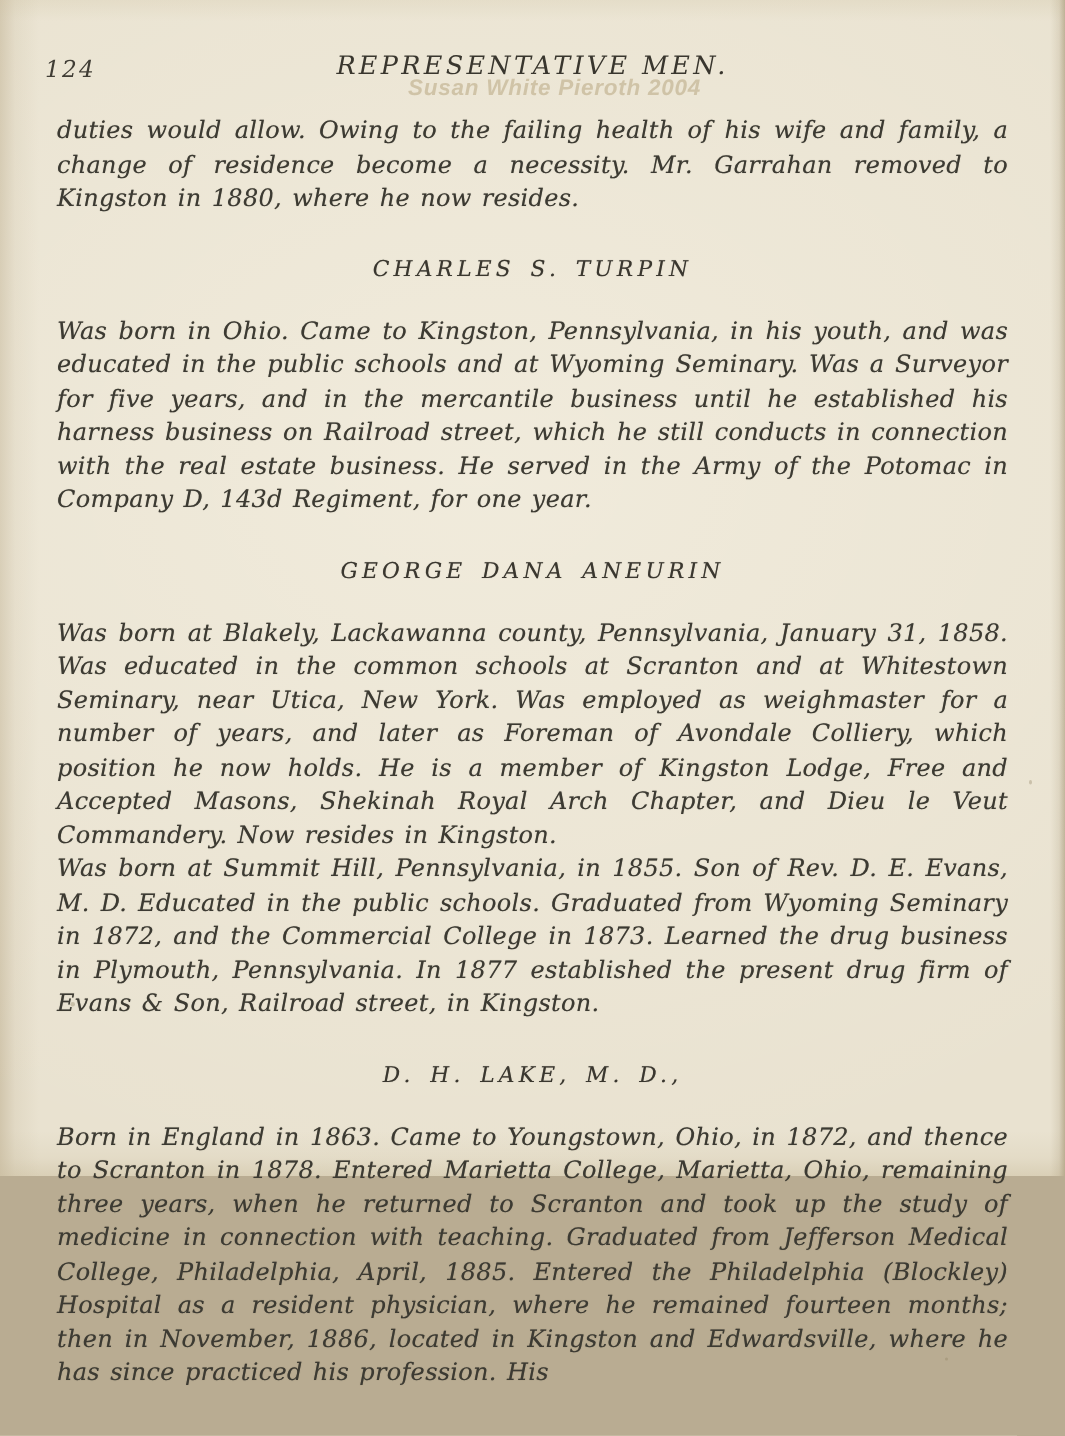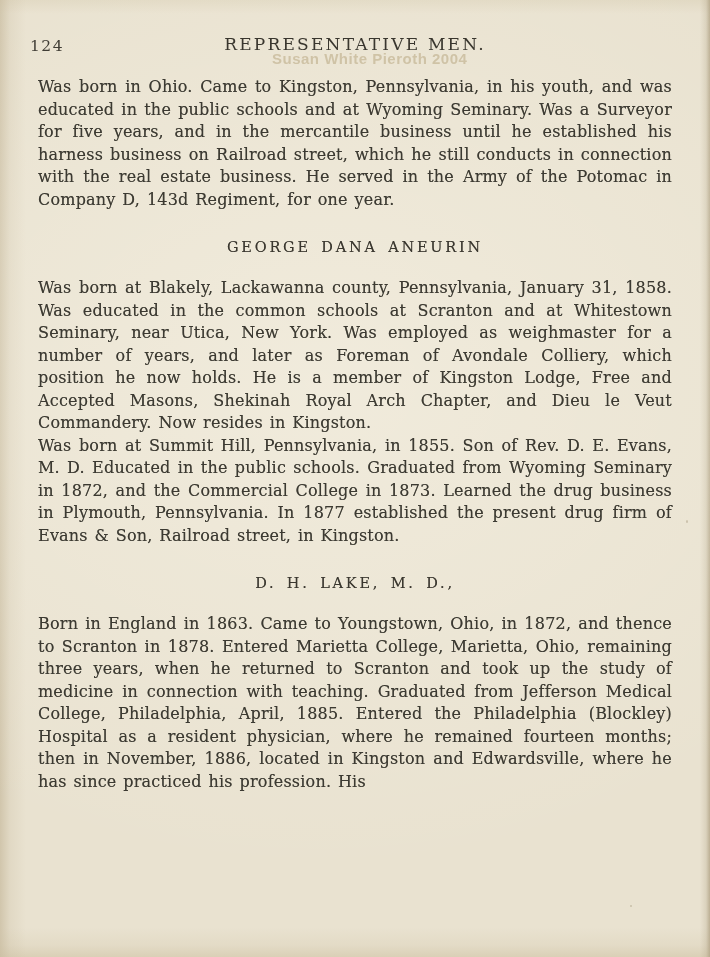--- a/index.html
+++ b/index.html
@@ -6,30 +6,31 @@
     margin: 0;
     padding: 0;
     width: 710px;
     height: 957px;
     overflow: hidden;
     background: #b9ac92;
   }
   .scan-page {
     position: relative;
     width: 710px;
-    height: 957px;
+    height: 784px;
     background:
       radial-gradient(ellipse 900px 700px at 45% 40%, rgba(255,252,242,0.35), rgba(255,252,242,0) 70%),
       linear-gradient(90deg, rgba(201,188,160,0.75) 0px, rgba(201,188,160,0.25) 10px, rgba(201,188,160,0) 26px),
       linear-gradient(270deg, rgba(176,162,132,0.8) 0px, rgba(176,162,132,0.25) 4px, rgba(176,162,132,0) 10px),
       linear-gradient(0deg, rgba(214,203,176,0.8) 0px, rgba(214,203,176,0.3) 12px, rgba(214,203,176,0) 30px),
       linear-gradient(180deg, rgba(218,208,182,0.5) 0px, rgba(218,208,182,0) 14px),
       #e9e2d0;
     font-family: "DejaVu Serif", "Liberation Serif", serif;
     color: #3c3a32;
+    font-style: italic;
   }
   .header-row {
     position: absolute;
     top: 34px;
     left: 0;
     width: 100%;
     height: 22px;
   }
   .page-number {
     position: absolute;
@@ -98,22 +99,24 @@
 
   <div class="header-row">
     <span class="page-number">124</span>
     <div class="running-title">REPRESENTATIVE MEN.</div>
   </div>
 
   <div class="watermark">Susan White Pieroth 2004</div>
 
   <div class="content">
 
+    <p class="body-text">duties would allow.  Owing to the failing health of his wife and family, a change of residence become a necessity.  Mr. Garrahan removed to Kingston in 1880, where he now resides.</p>
 
     <section>
+      <h2 class="section-heading">CHARLES S. TURPIN</h2>
       <p class="body-text">Was born in Ohio.  Came to Kingston, Pennsylvania, in his youth, and was educated in the public schools and at Wyoming Seminary.  Was a Surveyor for five years, and in the mercantile business until he established his harness business on Railroad street, which he still conducts in connection with the real estate business.  He served in the Army of the Potomac in Company D, 143d Regiment, for one year.</p>
     </section>
 
     <section>
       <h2 class="section-heading">GEORGE DANA ANEURIN</h2>
       <p class="body-text">Was born at Blakely, Lackawanna county, Pennsylvania, January 31, 1858. Was educated in the common schools at Scranton and at Whitestown Seminary, near Utica, New York.  Was employed as weighmaster for a number of years, and later as Foreman of Avondale Colliery, which position he now holds.  He is a member of Kingston Lodge, Free and Accepted Masons, Shekinah Royal Arch Chapter, and Dieu le Veut Commandery.  Now resides in Kingston.</p>
     </section>
 
     <section>
       <p class="body-text">Was born at Summit Hill, Pennsylvania, in 1855.  Son of Rev. D. E. Evans, M. D.  Educated in the public schools.  Graduated from Wyoming Seminary in 1872, and the Commercial College in 1873.  Learned the drug business in Plymouth, Pennsylvania.  In 1877 established the present drug firm of Evans &amp; Son, Railroad street, in Kingston.</p>

